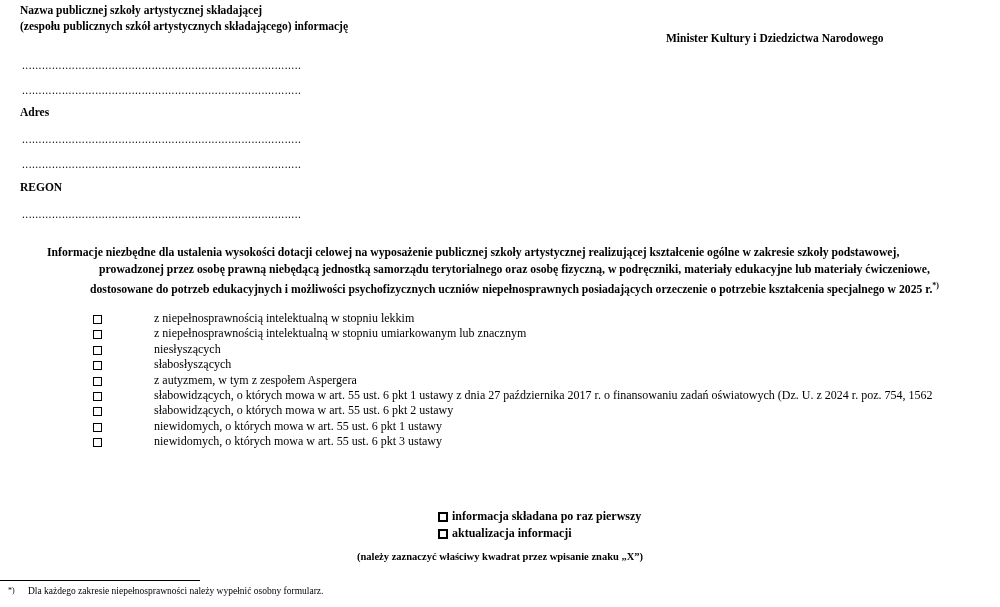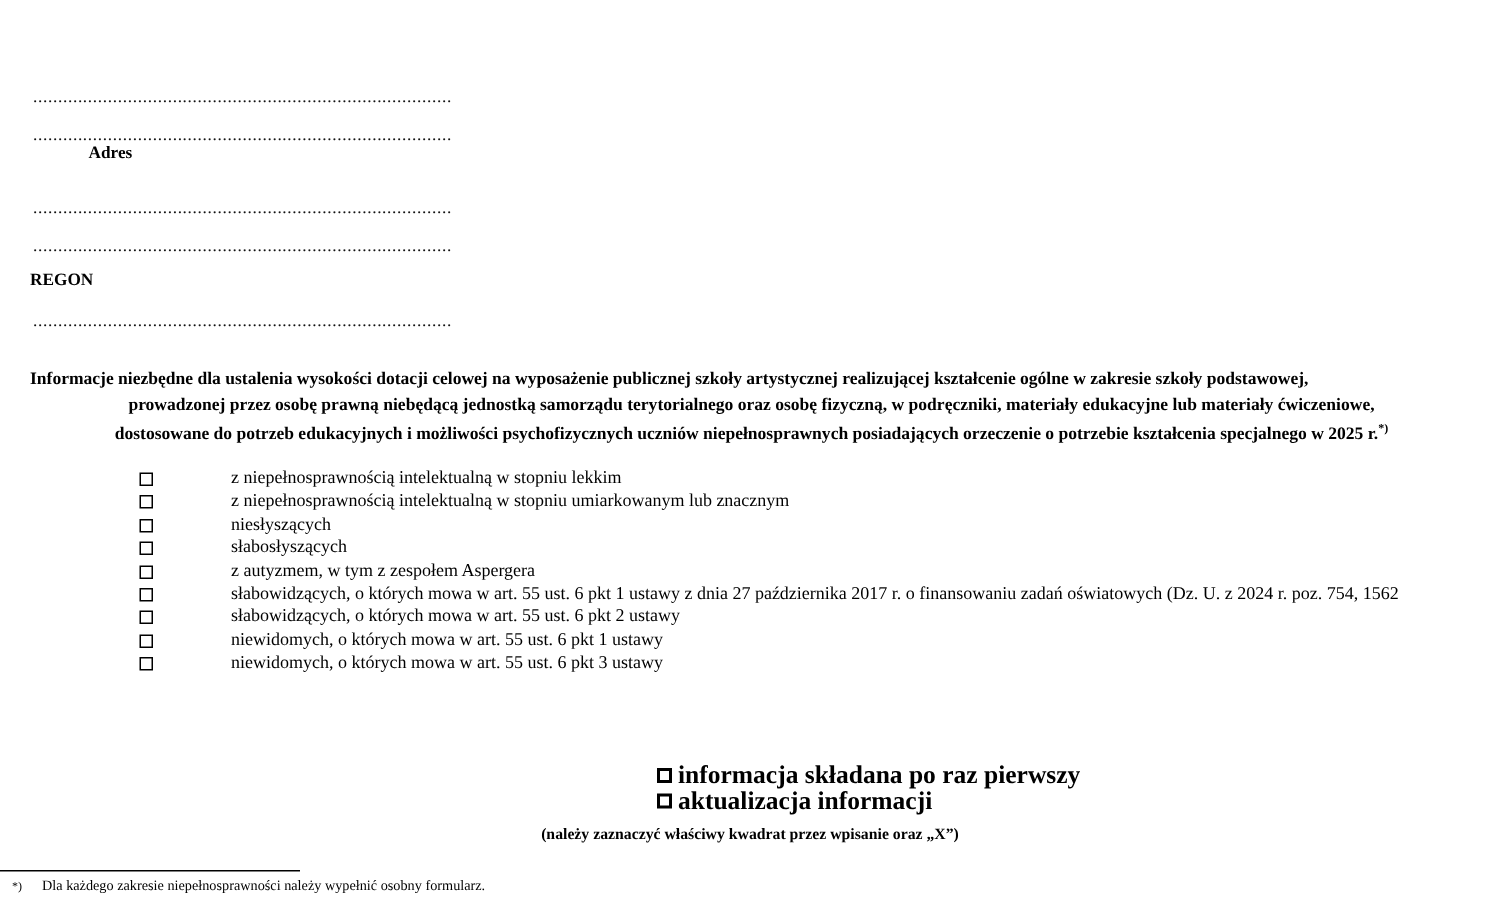--- a/index.html
+++ b/index.html
@@ -65,21 +65,21 @@
   .main-para {
     position: absolute;
     left: 20px;
     top: 245px;
     width: 962px;
     font-weight: bold;
     font-size: 11.7px;
     line-height: 16.5px;
     text-align: center;
   }
-  .main-para .ln { display: block; white-space: nowrap; }
+  .main-para .ln { display: block; white-space: nowrap; margin-left: 27px; }
   .main-para .ln1 { text-align: left; }
   sup.fn {
     font-size: 8px;
     vertical-align: super;
     font-weight: bold;
   }
 
   
   .list-block {
     position: absolute;
@@ -108,21 +108,21 @@
     display: block;
   }
   .litem .txt { display: block; margin-left: 40px; }
   .litem .cont { display: block; }
 
   
   .choices {
     position: absolute;
     left: 438px;
     top: 508px;
-    font-size: 17px;
+    font-size: 12px;
     font-weight: bold;
     line-height: 17px;
   }
   .choice {
     position: relative;
     padding-left: 14px;
     white-space: nowrap;
   }
   .choice .box-b {
     position: absolute;
@@ -165,26 +165,31 @@
     width: 20px;
     font-size: 8px;
     vertical-align: top;
   }
 </style>
 </head>
 <body>
 
 <div class="page">
 
-
+  <div class="hdr-left">
+    <div>Nazwa publicznej szkoły artystycznej składającej</div>
+    <div>(zespołu publicznych szkół artystycznych składającego) informację</div>
+  </div>
+
+  <div class="hdr-right">Minister Kultury i Dziedzictwa Narodowego</div>
 
   <div class="dots" style="top:60px;">....................................................................................</div>
   <div class="dots" style="top:85px;">....................................................................................</div>
 
-  <div class="fieldlabel" style="top:96px;margin-left:39px;">Adres</div>
+  <div class="fieldlabel" style="top:106px;">Adres</div>
 
   <div class="dots" style="top:134px;">....................................................................................</div>
   <div class="dots" style="top:159px;">....................................................................................</div>
 
   <div class="fieldlabel" style="top:181px;">REGON</div>
 
   <div class="dots" style="top:209px;">....................................................................................</div>
 
   <div class="main-para">
     <span class="ln ln1">Informacje niezbędne dla ustalenia wysokości dotacji celowej na wyposażenie publicznej szkoły artystycznej realizującej kształcenie ogólne w zakresie szkoły podstawowej,</span>
@@ -244,20 +249,20 @@
     <div class="choice">
       <span class="box-b"></span>
       <span>informacja składana po raz pierwszy</span>
     </div>
     <div class="choice">
       <span class="box-b"></span>
       <span>aktualizacja informacji</span>
     </div>
   </div>
 
-  <div class="note">(należy zaznaczyć właściwy kwadrat przez wpisanie oraz „X”)</div>
+  <div class="note">(należy zaznaczyć właściwy kwadrat przez wpisanie znaku „X”)</div>
 
   <div class="fn-rule"></div>
   <div class="fn-text">
     <span class="mark">*)</span><span>Dla każdego zakresie niepełnosprawności należy wypełnić osobny formularz.</span>
   </div>
 
 </div>
 
 </body></html>

